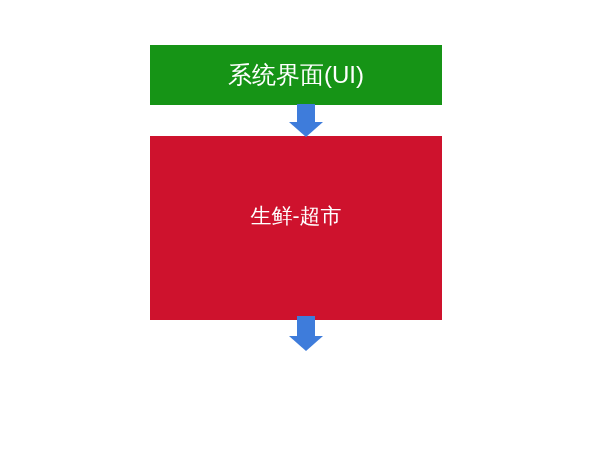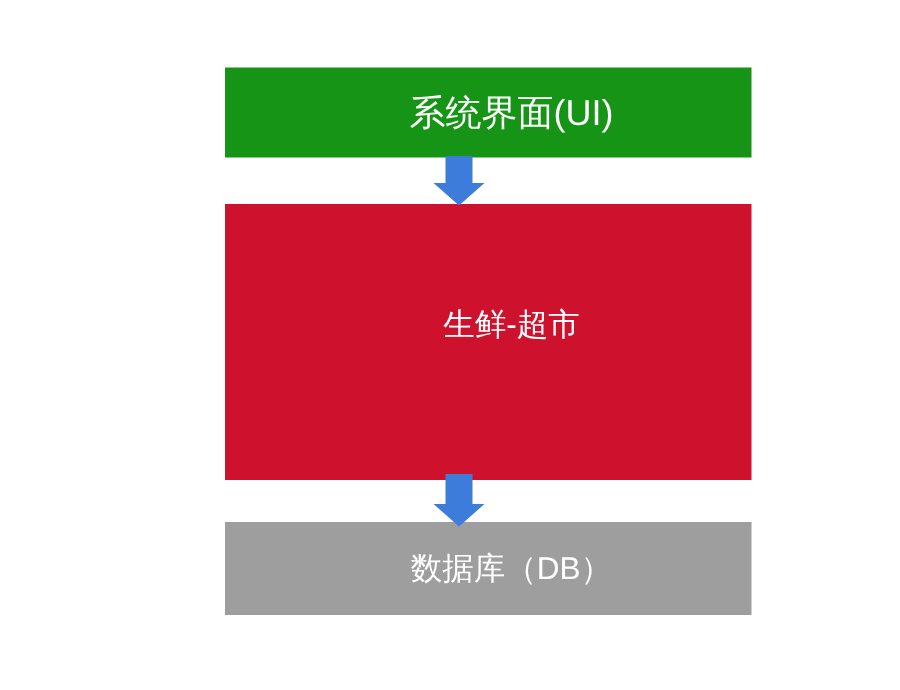--- a/index.html
+++ b/index.html
@@ -11,29 +11,28 @@
   .canvas {
     position: relative;
     width: 600px;
     height: 460px;
     background: #ffffff;
     overflow: hidden;
   }
   .box {
     position: absolute;
     left: 150px;
-    width: 320px;
+    width: 292px;
     color: #ffffff;
     display: flex;
     flex-direction: column;
     align-items: center;
     justify-content: center;
     text-align: left;
     z-index: 1;
-    padding-left: 31px;
   }
   .box-ui {
     top: 45px;
     height: 60px;
     font-size: 24px;
   }
   .box-mid {
     top: 136px;
     height: 184px;
     font-size: 21px;
@@ -83,17 +82,14 @@
 
   <div class="box box-mid" style="background-color: rgb(206, 18, 45);">
     <span class="line1">生鲜-超市</span>
   </div>
 
   <div class="arrow arrow-2">
     <div class="stem" style="background-color: rgb(62, 124, 219);"></div>
     <div class="head" style="border-top-color: rgb(62, 124, 219);"></div>
   </div>
 
-  <div class="box box-db" style="background-color: rgb(158, 158, 158);">
-    <span>数据库（DB）</span>
-  </div>
 
 </div>
 
 </body></html>

